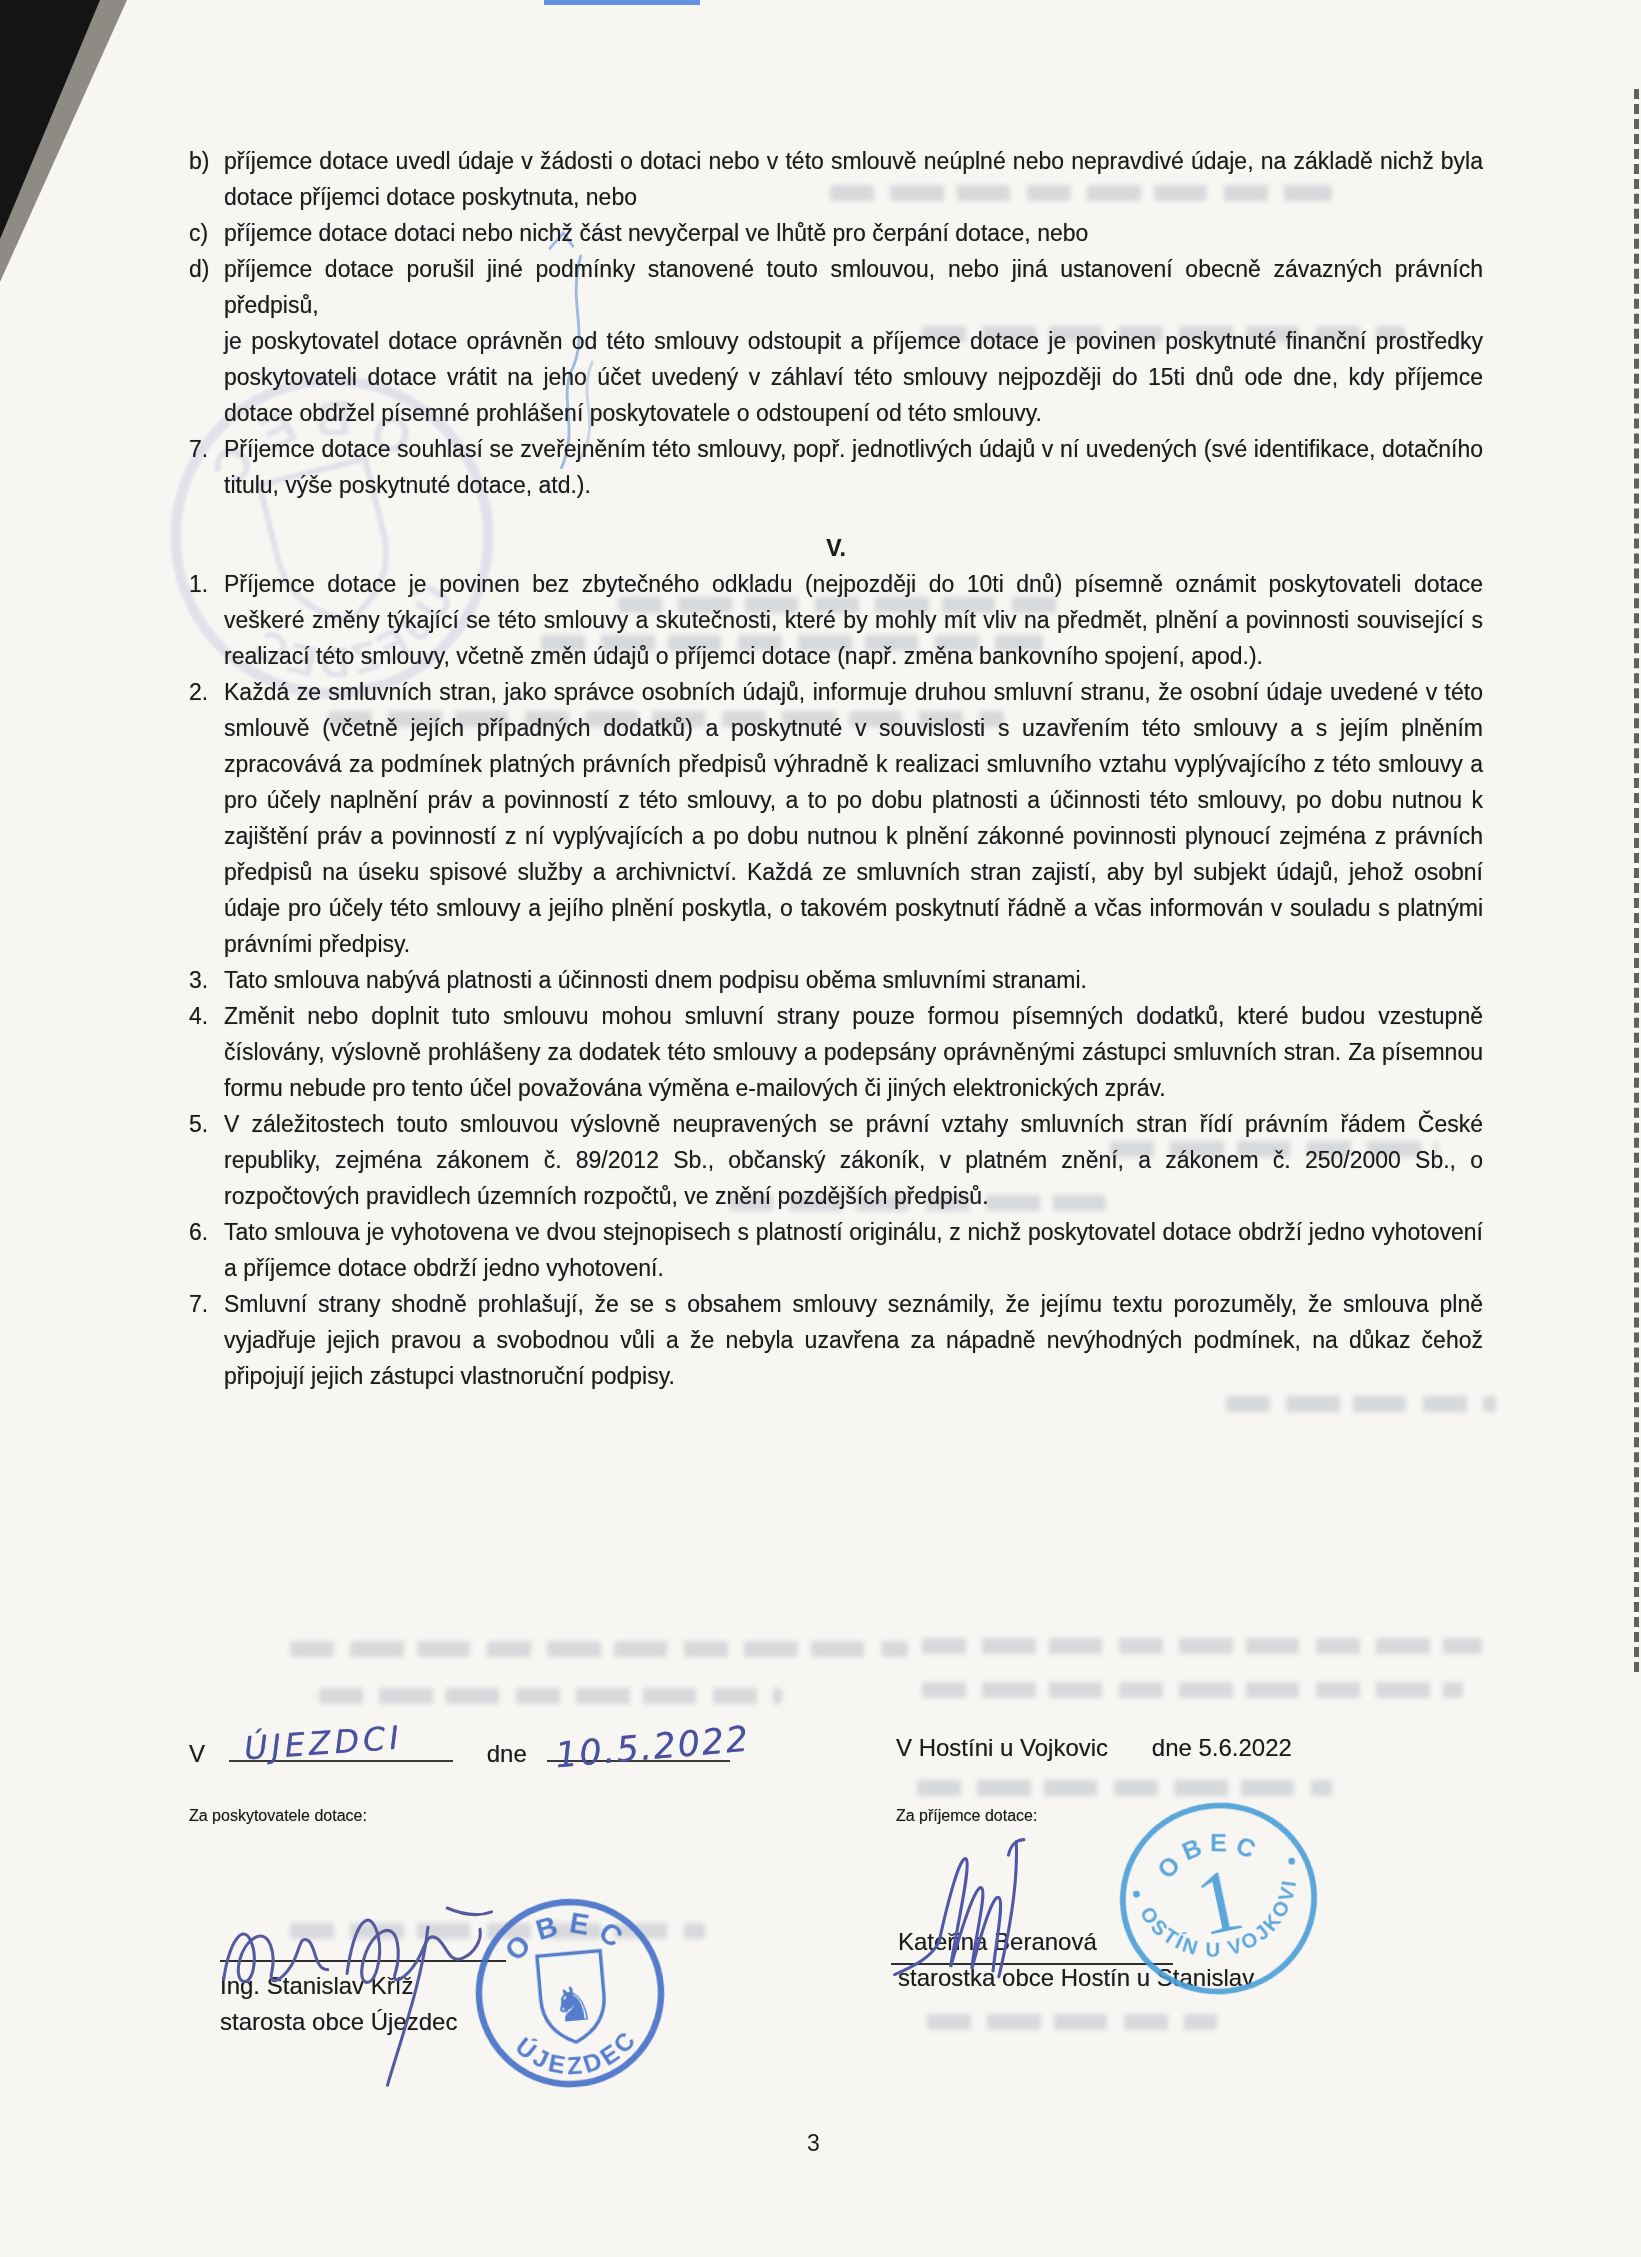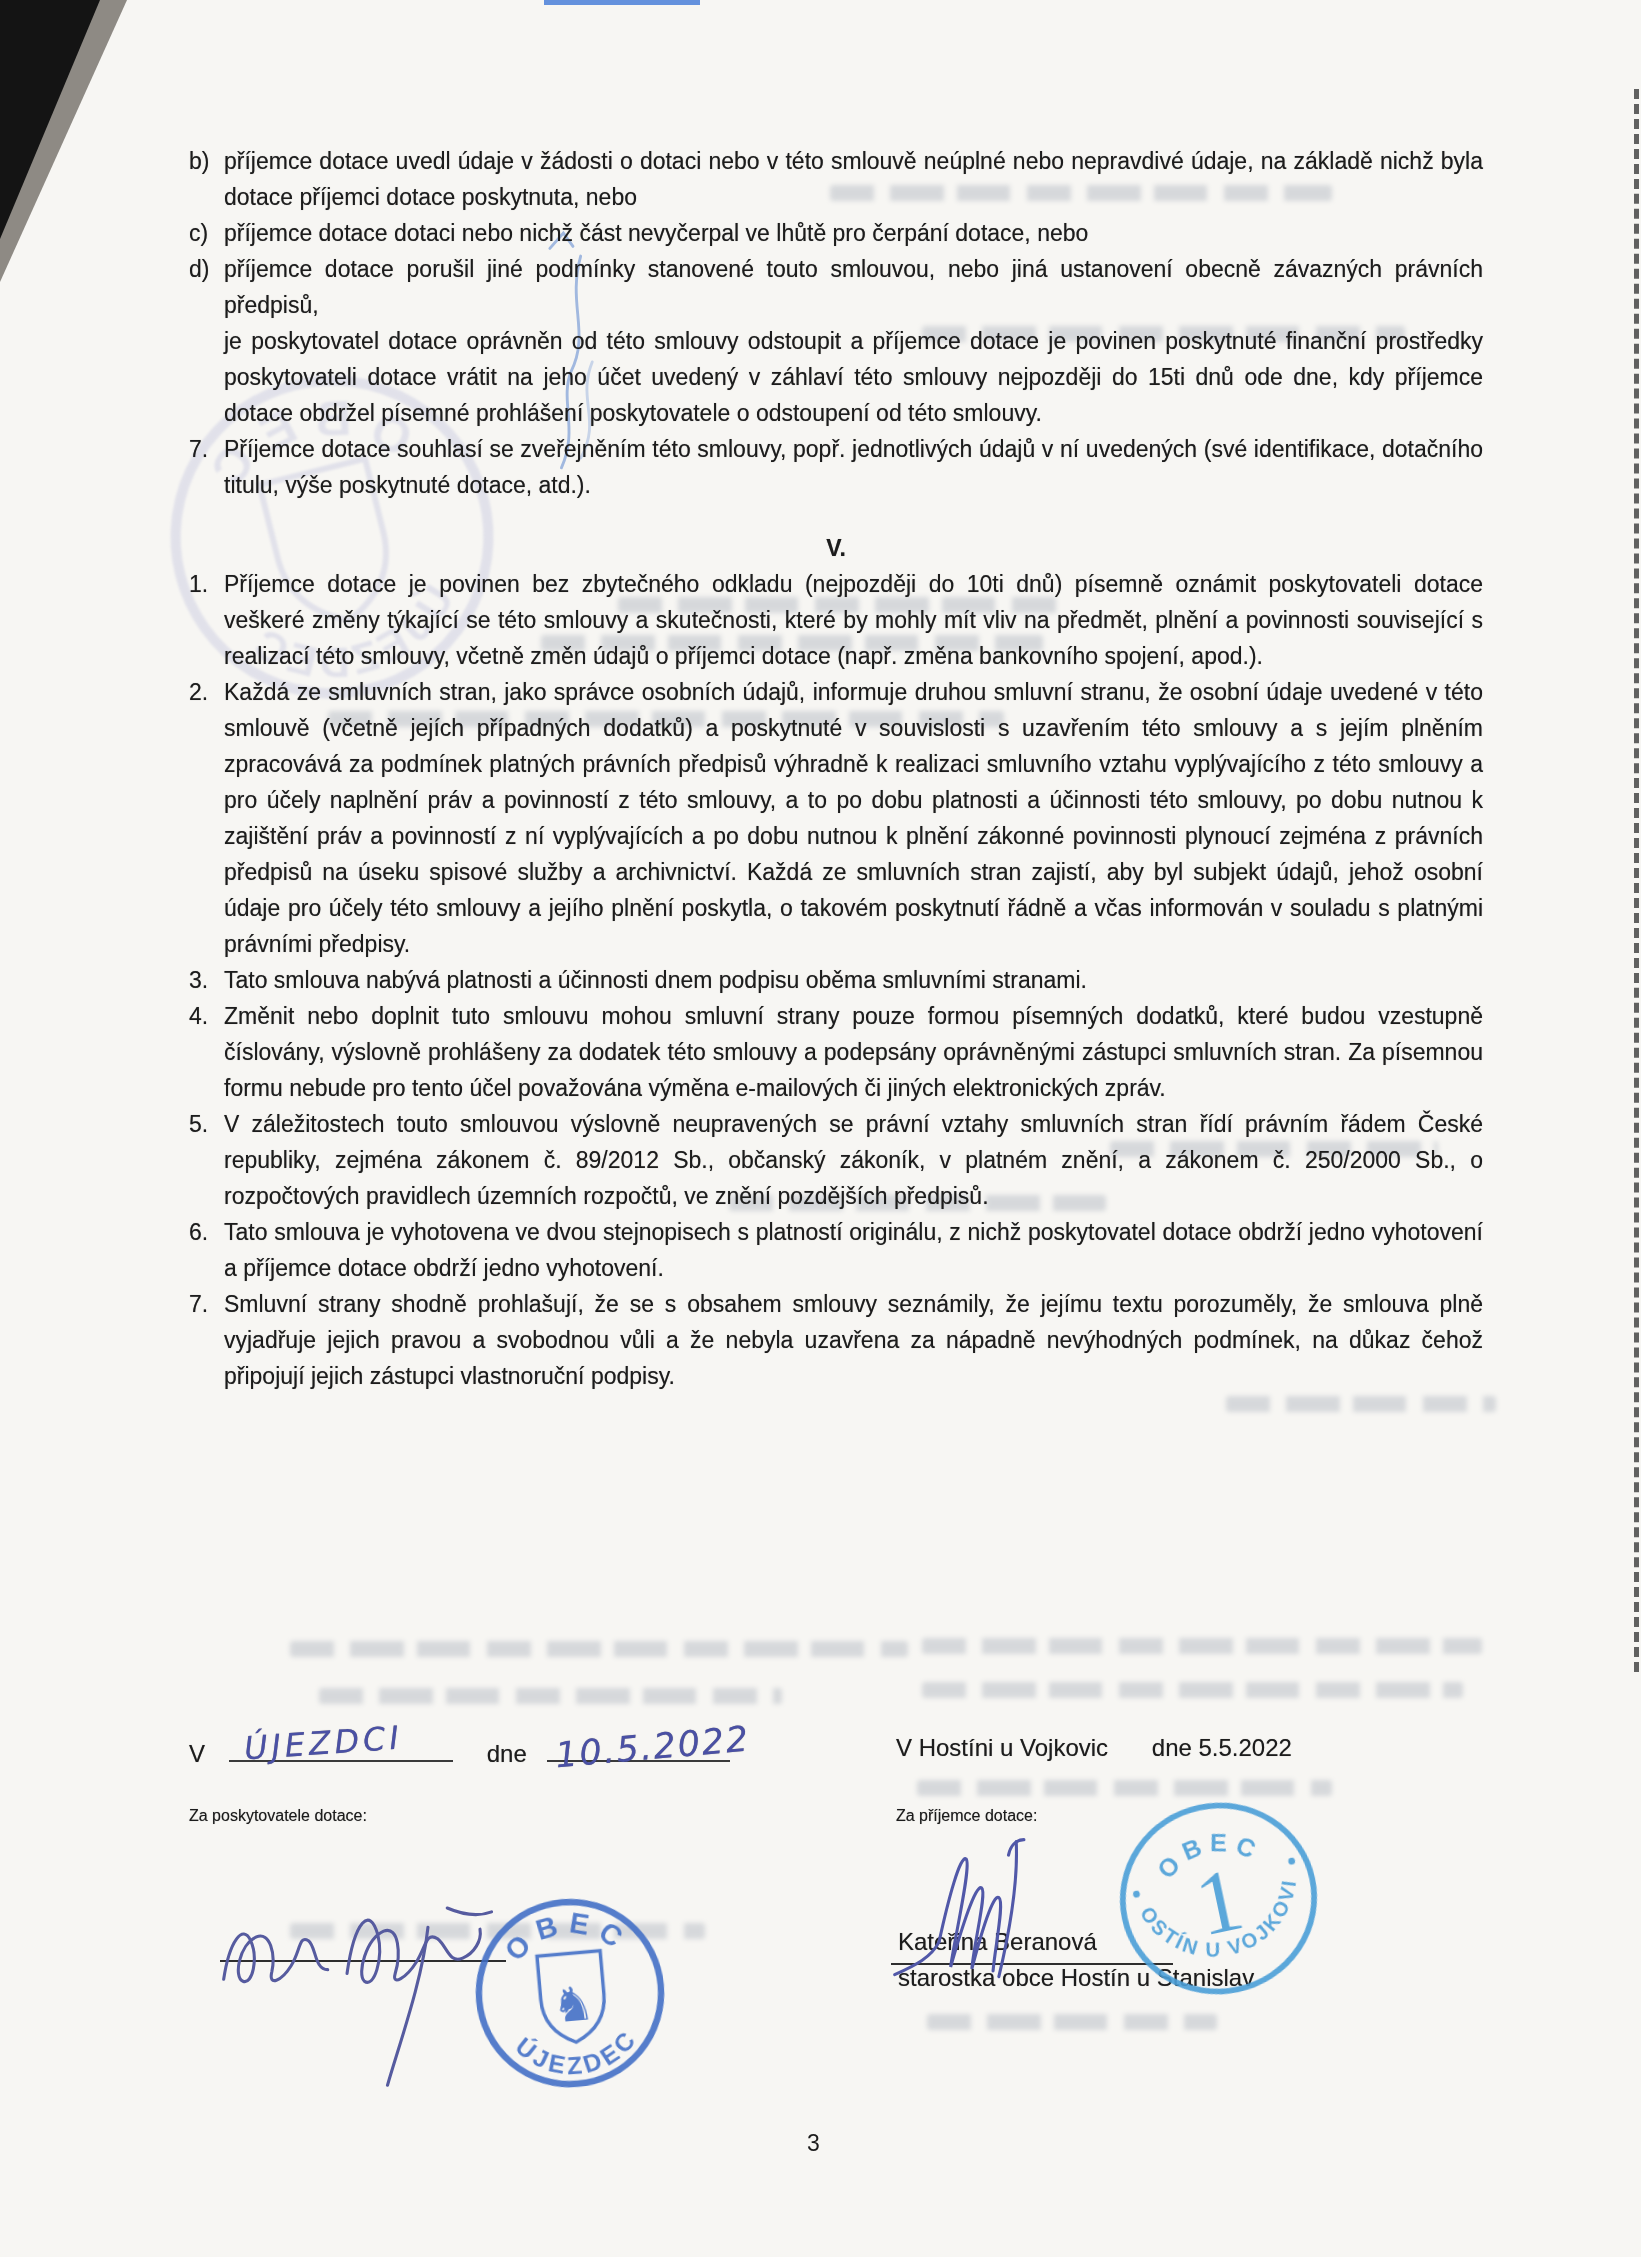--- a/index.html
+++ b/index.html
@@ -156,35 +156,39 @@
     <span class="fill-line" style="width:224px; margin-left:17.4px;">
       <span class="hand hand-place">ÚJEZDCI</span>
     </span>
     <span style="margin-left:27px;">dne</span>
     <span class="fill-line" style="width:183px; margin-left:13.5px;">
       <span class="hand hand-date">10.5.2022</span>
     </span>
   </div>
   <div class="abs date-row" style="left:896px;">
     <span>V Hostíni u Vojkovic</span>
-    <span style="margin-left:37px;">dne 5.5.2022</span>
+    <span style="margin-left:37px;">dne 5.6.2022</span>
   </div>
 
   <div class="abs party-label" style="left:189px;">Za poskytovatele dotace:</div>
   <div class="abs party-label" style="left:896px;">Za příjemce dotace:</div>
 
   <svg class="abs sig-svg" style="left:210px; top:1881px;" width="328" height="212" viewBox="0 0 340 220">
     <g fill="none" stroke="#565b9f" stroke-width="3.2" stroke-linecap="round">
       <path d="M14,102 C20,62 34,44 42,62 C50,80 44,108 34,104 C24,100 30,66 48,58 C62,52 68,76 64,94 C60,110 74,104 84,88 C94,72 92,56 102,62 C110,68 108,92 122,92"></path>
       <path d="M142,96 C150,40 166,26 174,56 C180,80 170,112 160,104 C152,96 162,60 180,52 C196,46 198,76 192,96 C188,110 204,100 214,84 C224,68 224,52 236,60 C246,68 248,86 262,80 C274,75 282,62 280,50"></path>
       <path d="M246,28 C260,34 276,38 292,32"></path>
       <path d="M226,48 C220,104 196,170 184,212"></path>
     </g>
   </svg>
   <div class="abs sig-line" style="left:220px; top:1960px; width:286px;"></div>
+  <div class="abs sig-names" style="left:220px; top:1968px;">
+    <div>Ing. Stanislav Kříž</div>
+    <div>starosta obce Újezdec</div>
+  </div>
 
   <svg class="abs stamp" style="left:471px; top:1894px; transform:rotate(-5deg); opacity:.88;" width="198" height="198" viewBox="0 0 200 200">
     <g fill="none" stroke="#3f6dc6" stroke-width="6.5">
       <circle cx="100" cy="100" r="92"></circle>
       <path d="M70,60 L134,60 L134,104 C134,128 120,142 102,150 C84,142 70,128 70,104 Z" stroke-width="3.5"></path>
     </g>
     <path id="ujArcT" d="M 38,104 A 64,64 0 0 1 166,104" fill="none"></path>
     <path id="ujArcB" d="M 22,102 A 80,80 0 0 0 182,102" fill="none"></path>
     <text font-family="Liberation Sans, sans-serif" font-weight="bold" font-size="29" letter-spacing="9" fill="#3f6dc6">
       <textPath href="#ujArcT" startOffset="50%" text-anchor="middle">OBEC</textPath>

